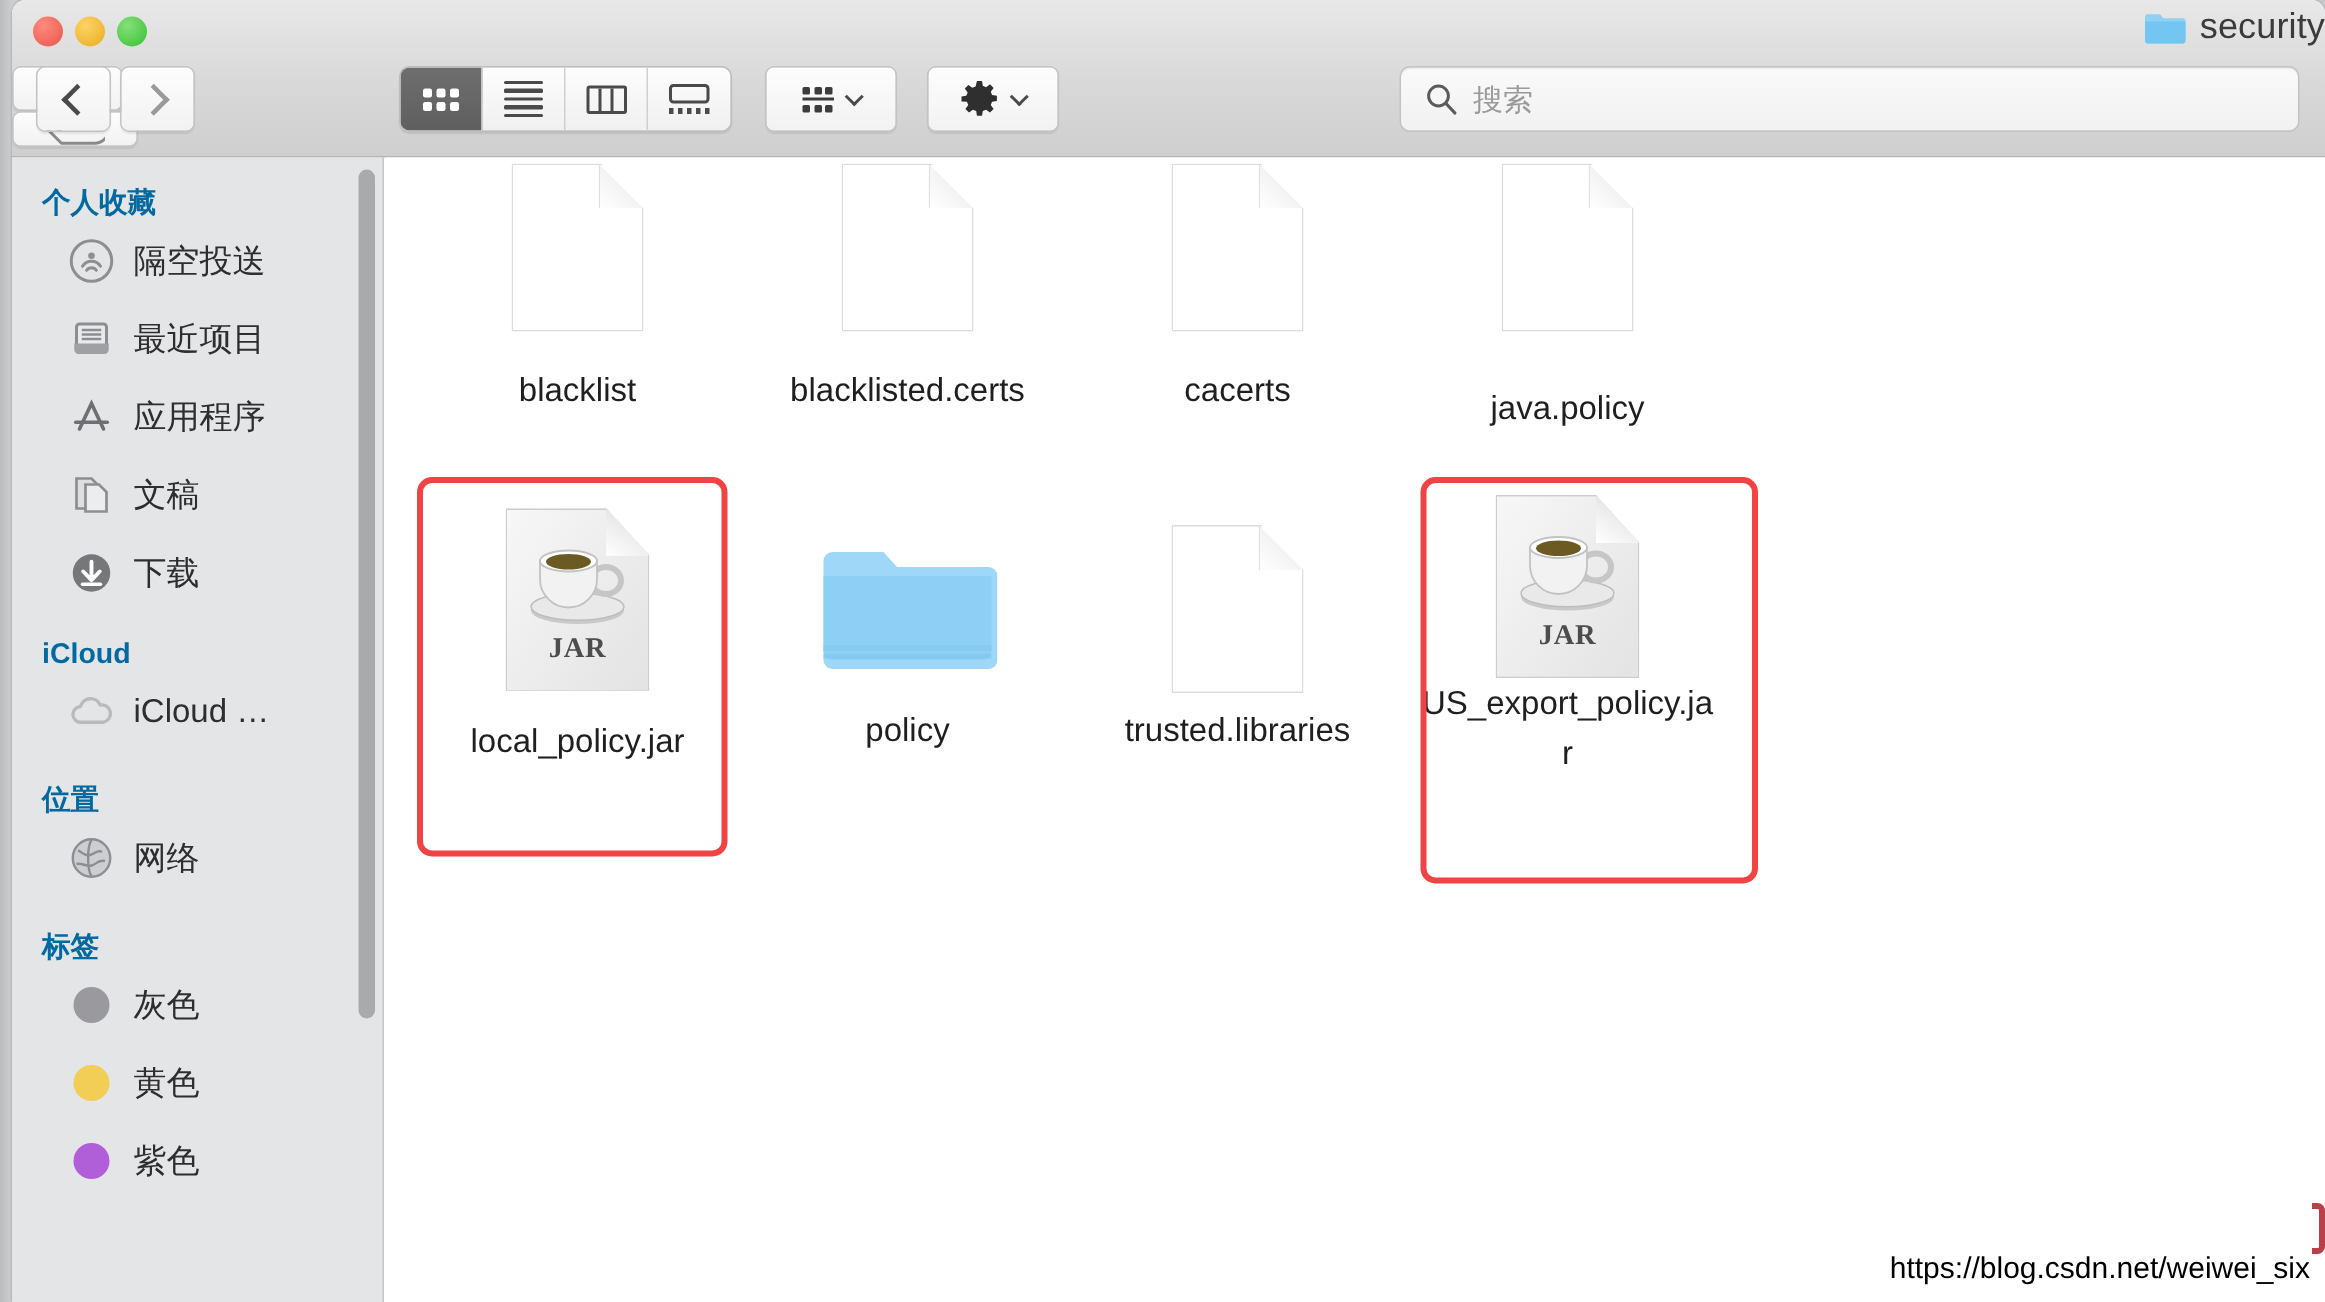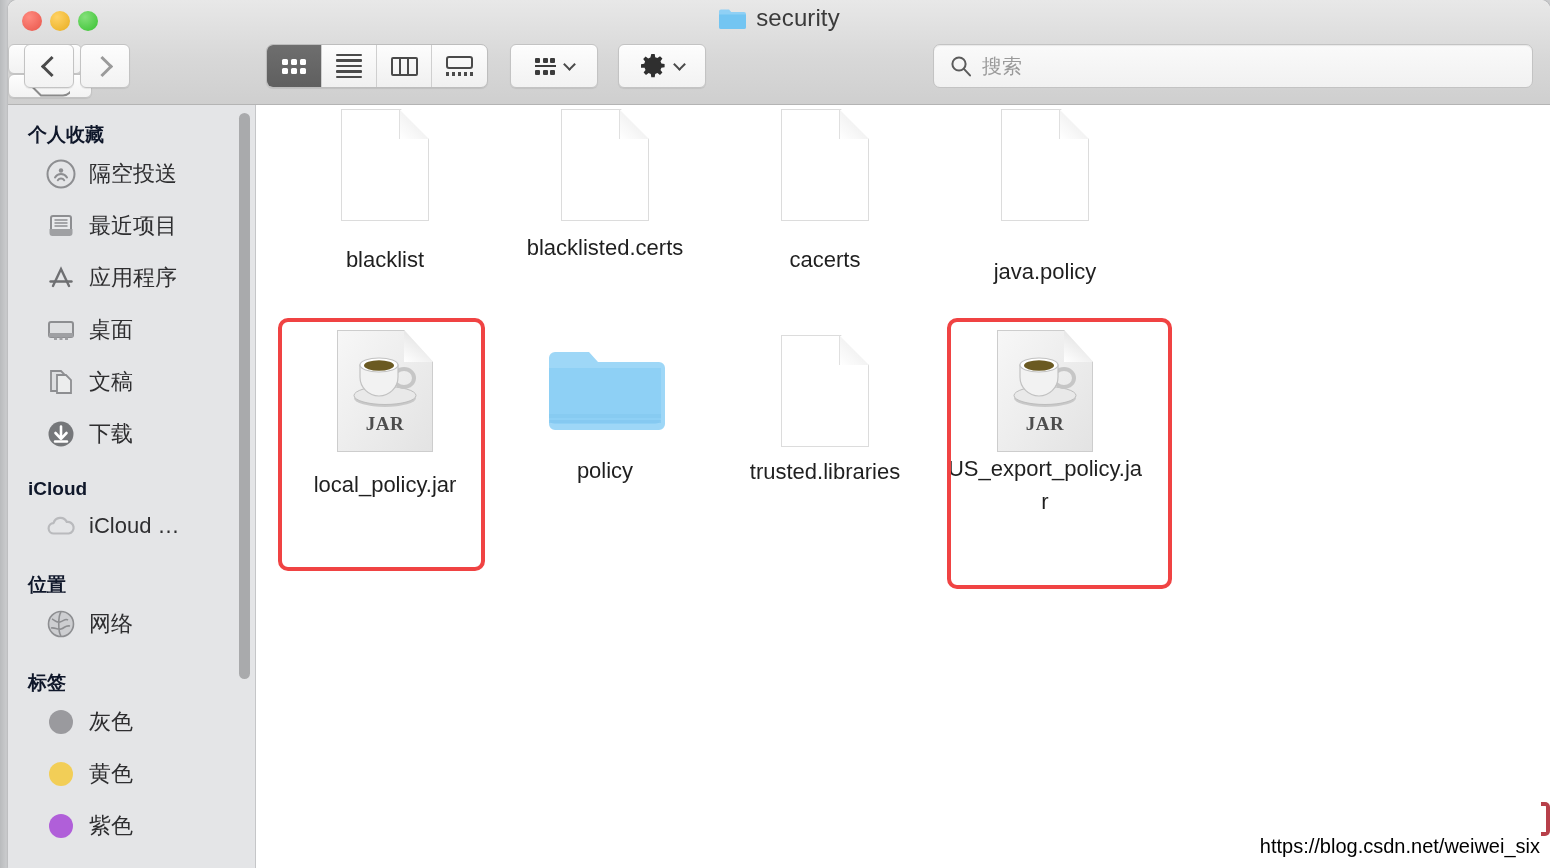--- a/index.html
+++ b/index.html
@@ -38,21 +38,21 @@
   }
 
   #traffic { position: absolute; left: 14px; top: 11px; display: flex; gap: 8px; }
   .light { width: 20px; height: 20px; border-radius: 50%; }
   .light.close  { background: radial-gradient(circle at 35% 30%, #ff8a7f, #e8554a); }
   .light.min    { background: radial-gradient(circle at 35% 30%, #ffd265, #e8ad1f); }
   .light.max    { background: radial-gradient(circle at 35% 30%, #84e07a, #37c130); }
 
   #title-wrap {
     position: absolute; left: 0; top: 4px; width: 1542px;
-    display: flex; align-items: center; justify-content: center; gap: 9px;
+    display: flex; align-items: center; justify-content: flex-end; gap: 9px;
   }
   #title-folder-icon { width: 29px; height: 23px; position: relative; display:block; }
   #title-text { font-size: 24px; color: #3b3b3b; letter-spacing: .1px; }
 
   
   #tb-row { position: absolute; left: 0; top: 44px; width: 1542px; height: 52px; }
 
   .nav-group { position: absolute; left: 16px; top: 0; display: flex; gap: 6px; }
   .tb-btn {
     background: linear-gradient(180deg,#fdfdfd,#f2f2f2);
@@ -125,21 +125,21 @@
   #search-placeholder { font-size: 20px; color: #9a9a9a; }
 
   
   #sidebar {
     position: absolute; left: 0; top: 105px; width: 248px; height: 763px;
     background: #e4e5e7;
     border-right: 1px solid #c5c6c8;
     overflow: hidden;
   }
   .sb-header {
-    font-size: 19px; color: #0f172a; font-weight: bold;
+    font-size: 19px; color: #0369a1; font-weight: bold;
     padding: 0 0 0 20px;
   }
   .sb-item {
     display: flex; align-items: center; gap: 13px;
     height: 52px; padding-left: 38px;
   }
   .sb-label { font-size: 22px; color: #2e2e30; white-space: nowrap; }
   .sb-icon { width: 30px; height: 30px; flex: 0 0 30px; display: flex; align-items: center; justify-content: center; }
   .dot-tag { width: 24px; height: 24px; border-radius: 50%; display: block; }
 
@@ -380,32 +380,20 @@
     <div class="sb-item">
       <span class="sb-icon">
         <svg width="30" height="30" viewBox="0 0 30 30">
           <path d="M7 23 L15 6 L23 23" fill="none" stroke="#6e6f72" stroke-width="2.4" stroke-linecap="round"></path>
           <path d="M4.5 18.5 H25.5" stroke="#6e6f72" stroke-width="2.4" stroke-linecap="round"></path>
         </svg>
       </span>
       <span class="sb-label">应用程序</span>
     </div>
 
-    <div class="sb-item">
-      <span class="sb-icon">
-        <svg width="30" height="30" viewBox="0 0 30 30">
-          <rect x="3" y="7" width="24" height="15" rx="2" fill="#dedfe1" stroke="#8d8e91" stroke-width="2"></rect>
-          <rect x="3" y="18" width="24" height="4" fill="#9fa0a3"></rect>
-          <rect x="8" y="22.5" width="3" height="2.5" fill="#9fa0a3"></rect>
-          <rect x="13.5" y="22.5" width="3" height="2.5" fill="#9fa0a3"></rect>
-          <rect x="19" y="22.5" width="3" height="2.5" fill="#9fa0a3"></rect>
-        </svg>
-      </span>
-      <span class="sb-label">桌面</span>
-    </div>
 
     <div class="sb-item">
       <span class="sb-icon">
         <svg width="30" height="30" viewBox="0 0 30 30">
           <path d="M5 4h10l5 5v15H5z" fill="#dedfe1" stroke="#8d8e91" stroke-width="1.8"></path>
           <path d="M11 8h9l5 5v13H11z" fill="#eceded" stroke="#8d8e91" stroke-width="1.8"></path>
         </svg>
       </span>
       <span class="sb-label">文稿</span>
     </div>
@@ -480,21 +468,21 @@
             <span class="fold"></span>
         </div>
         <div class="cell-name" style="margin-top:22px">blacklist</div>
       </div>
 
       <div class="cell">
         <div class="doc-icon">
           <span class="page"></span>
             <span class="fold"></span>
         </div>
-        <div class="cell-name" style="margin-top:10px">blacklisted.certs</div>
+        <div class="cell-name" style="margin-top:22px">blacklisted.certs</div>
       </div>
 
       <div class="cell">
         <div class="doc-icon">
           <span class="page"></span>
             <span class="fold"></span>
         </div>
         <div class="cell-name" style="margin-top:22px">cacerts</div>
       </div>
 
@@ -502,21 +490,21 @@
         <div class="doc-icon">
           <span class="page"></span>
             <span class="fold"></span>
         </div>
         <div class="cell-name" style="margin-top:34px">java.policy</div>
       </div>
 
 
     </div>
 
-    <div class="grid-row" style="margin-top:42px; padding-left:18px;">
+    <div class="grid-row" style="margin-top:42px; padding-left:18px;align-items:center;">
 
       <div class="cell">
         <div class="jar-icon">
           <span class="page"></span>
             <span class="fold"></span>
           <span class="cupwrap">
             <svg width="76" height="58" viewBox="0 0 76 58">
               <ellipse cx="38" cy="46" rx="31" ry="9" fill="#c9c9c9"></ellipse>
               <ellipse cx="38" cy="43.5" rx="31" ry="9" fill="#e9e9e9" stroke="#bdbdbd" stroke-width="1"></ellipse>
               <ellipse cx="57" cy="26" rx="10" ry="9" fill="none" stroke="#c6c6c6" stroke-width="4"></ellipse>

